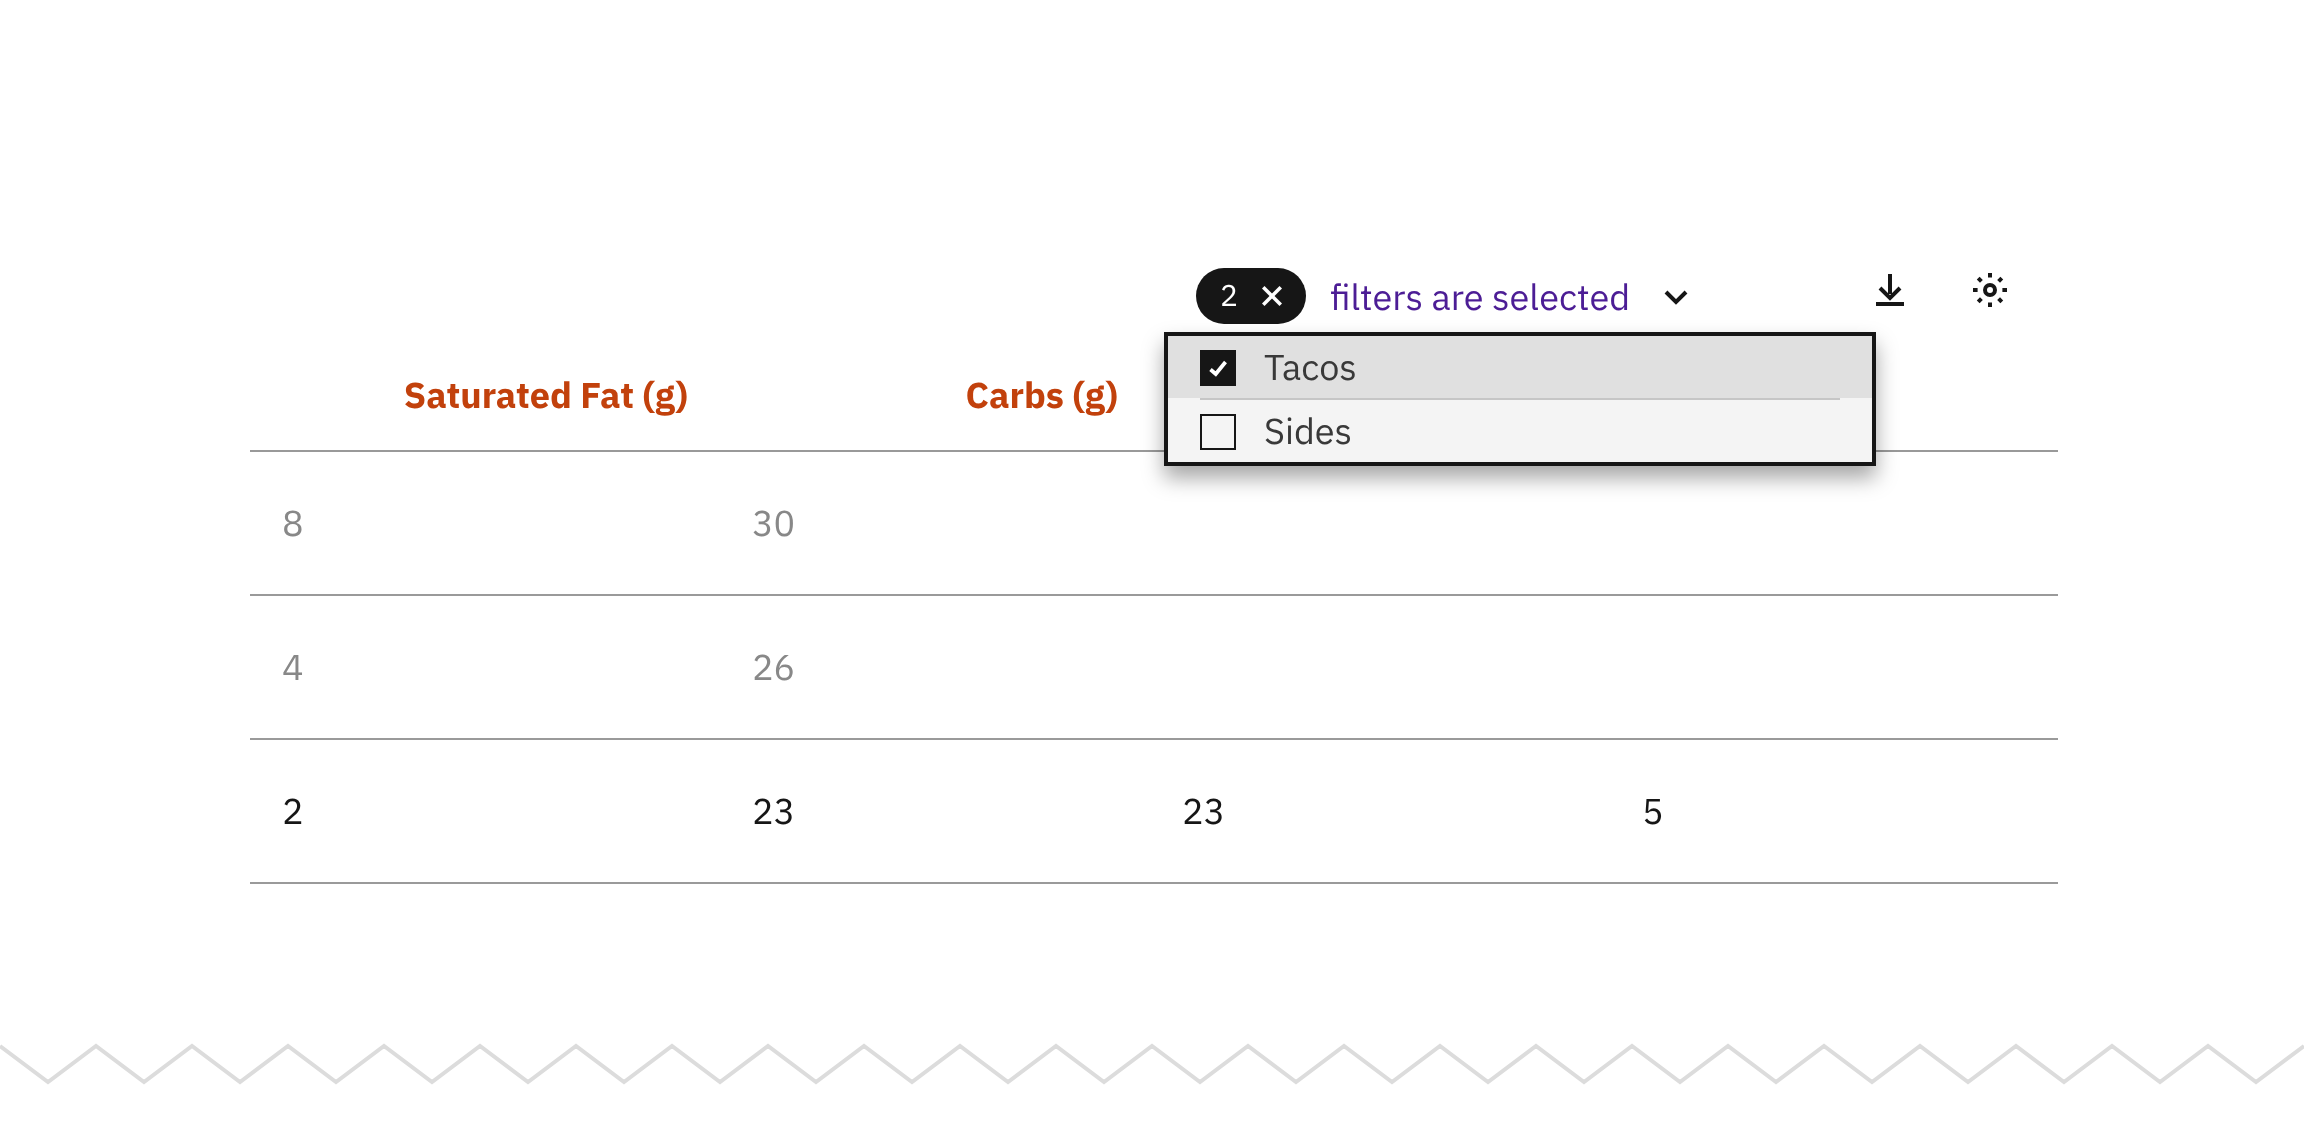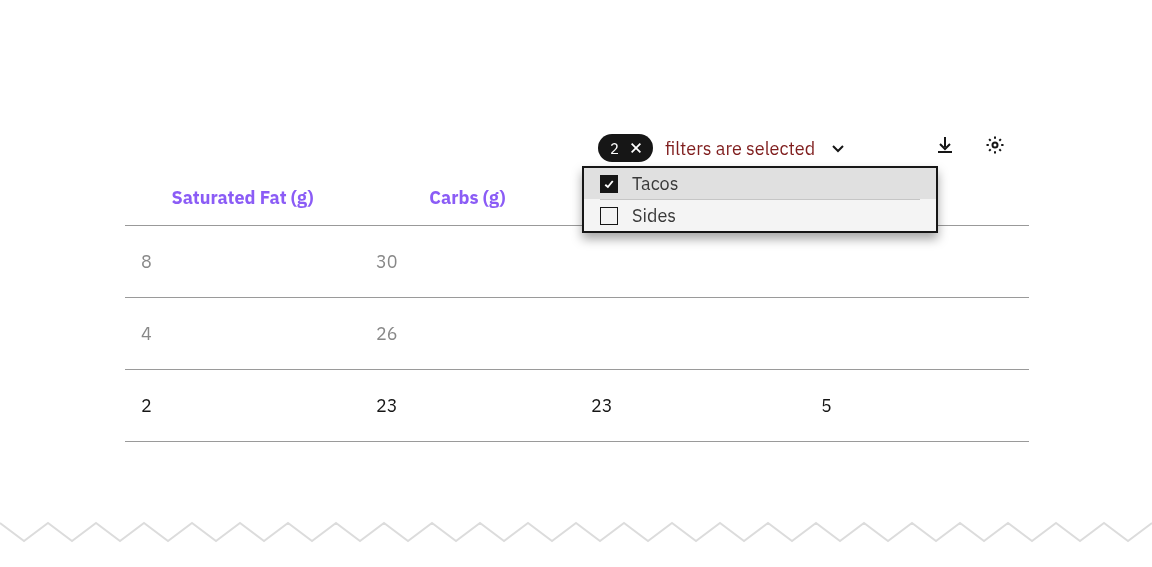--- a/index.html
+++ b/index.html
@@ -22,26 +22,26 @@
     position: absolute;
     left: 125px;
     top: 186px;
     border-collapse: collapse;
     width: 904px;
     table-layout: fixed;
     font-size: 18px;
     color: #000;
   }
   thead th {
-    text-align: center;
+    text-align: right;
     font-weight: 700;
     font-size: 18px;
     padding: 0 16px 16px 16px;
     border-bottom: 1px solid #999;
-    color: #8b5cf6;
+    color: #c2410c;
   }
   tbody td {
     padding: 24px 16px;
     border-bottom: 1px solid #9a9a9a;
     color: #888;
     font-weight: 400;
   }
   tbody tr.row-last td { color: #161616; }
 
   
@@ -65,21 +65,21 @@
     gap: 8px;
   }
   .count-pill .x {
     width: 18px; height: 18px;
     display: inline-flex; align-items: center; justify-content: center;
     font-size: 14px;
     cursor: pointer;
   }
   .filter-text {
     font-size: 18px;
-    color: #7f1d1d;
+    color: #4c1d95;
   }
   .icon-btn {
     width: 22px; height: 22px;
     display: inline-flex; align-items: center; justify-content: center;
     color: #161616;
     cursor: pointer;
   }
   .icon-btn svg { display: block; }
   .right-icons {
     position: absolute;

